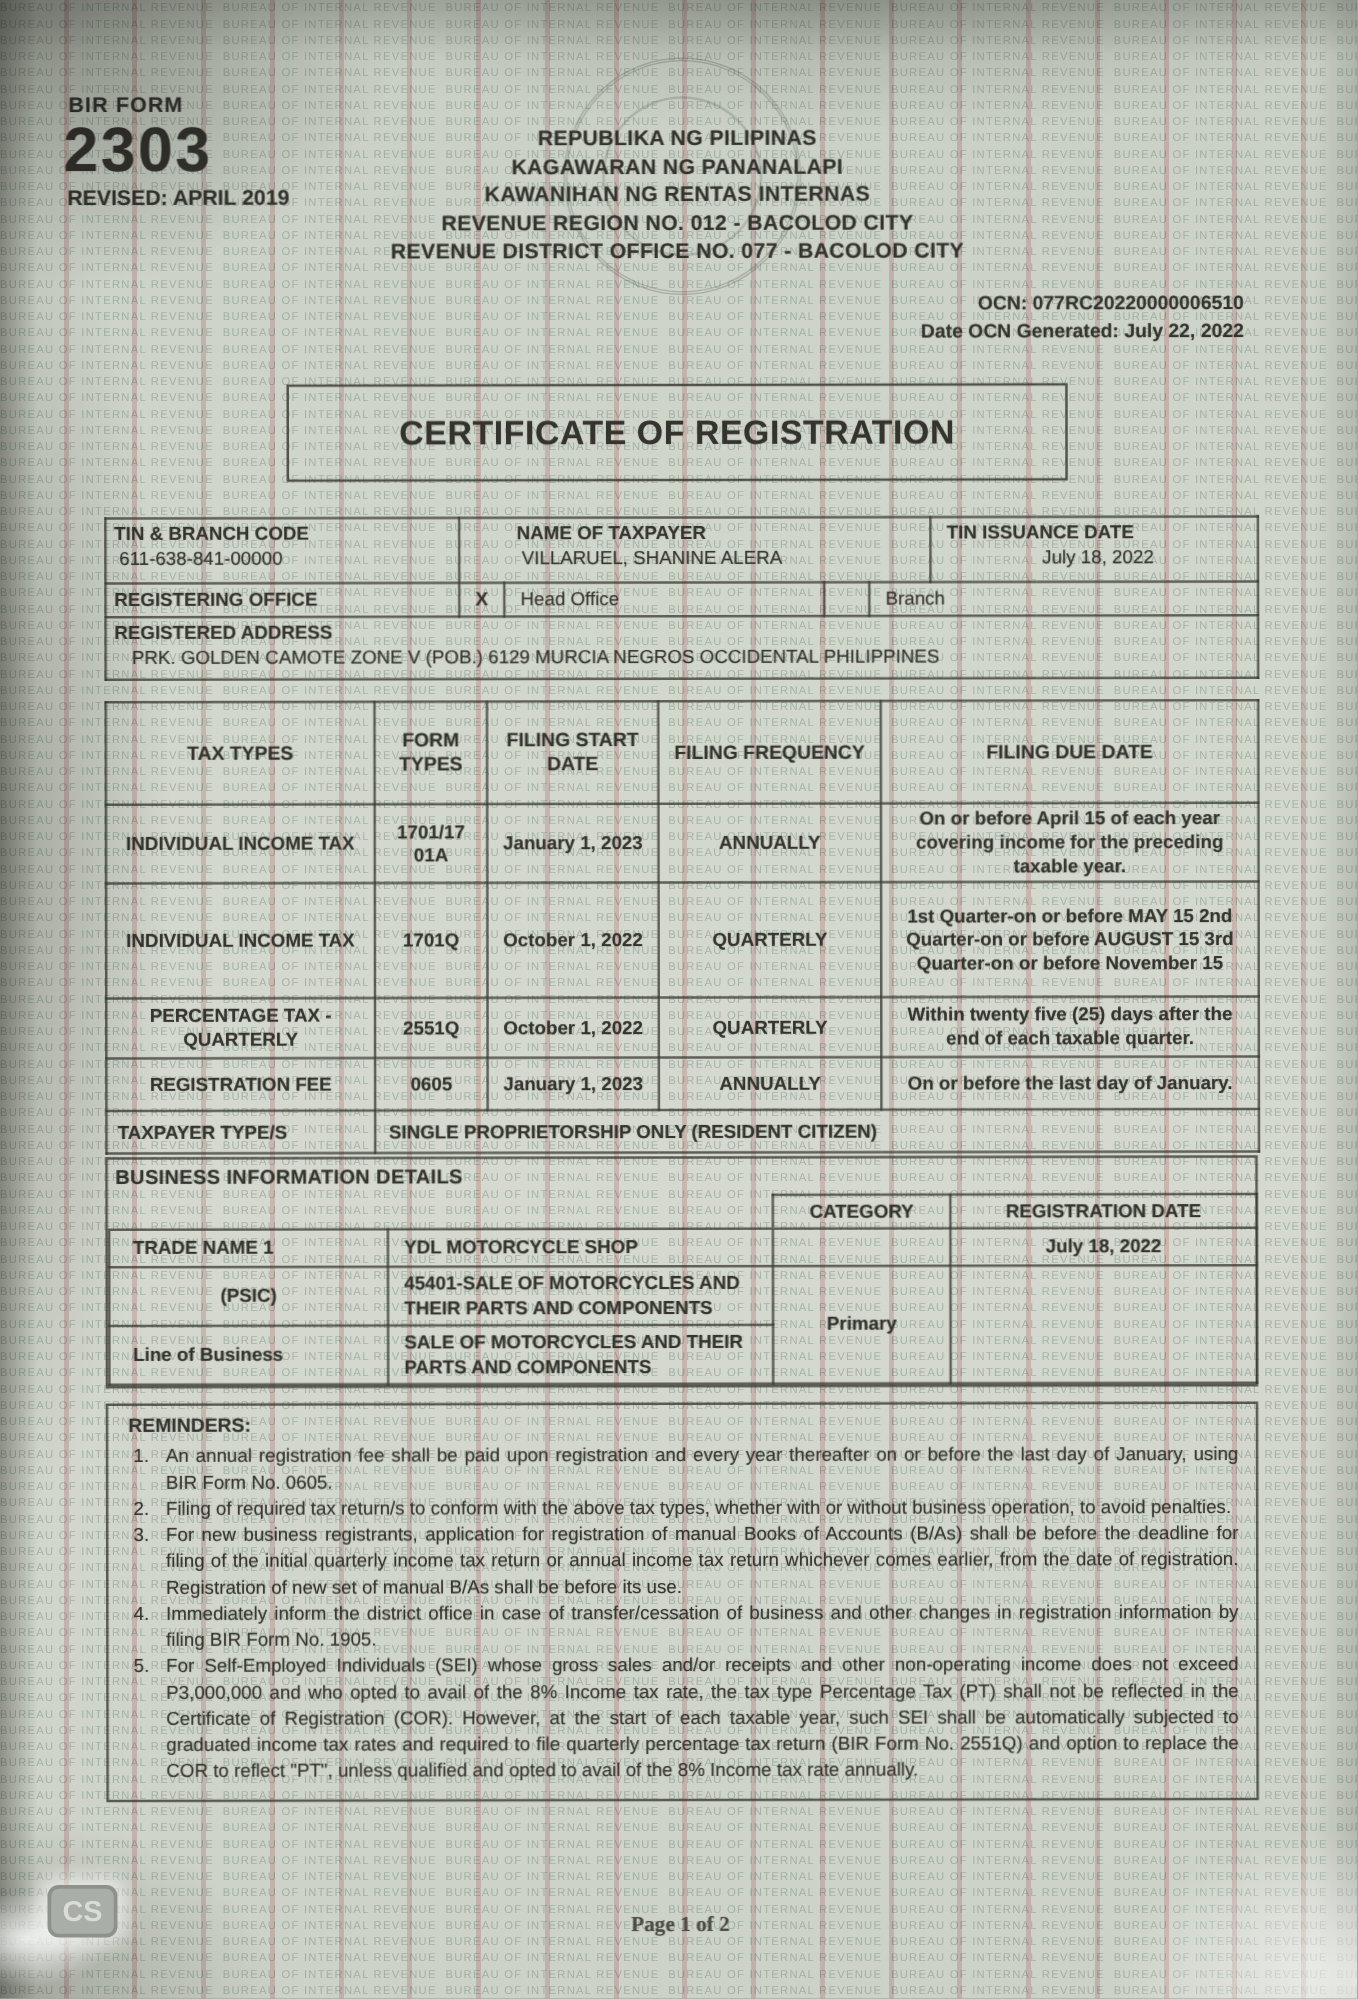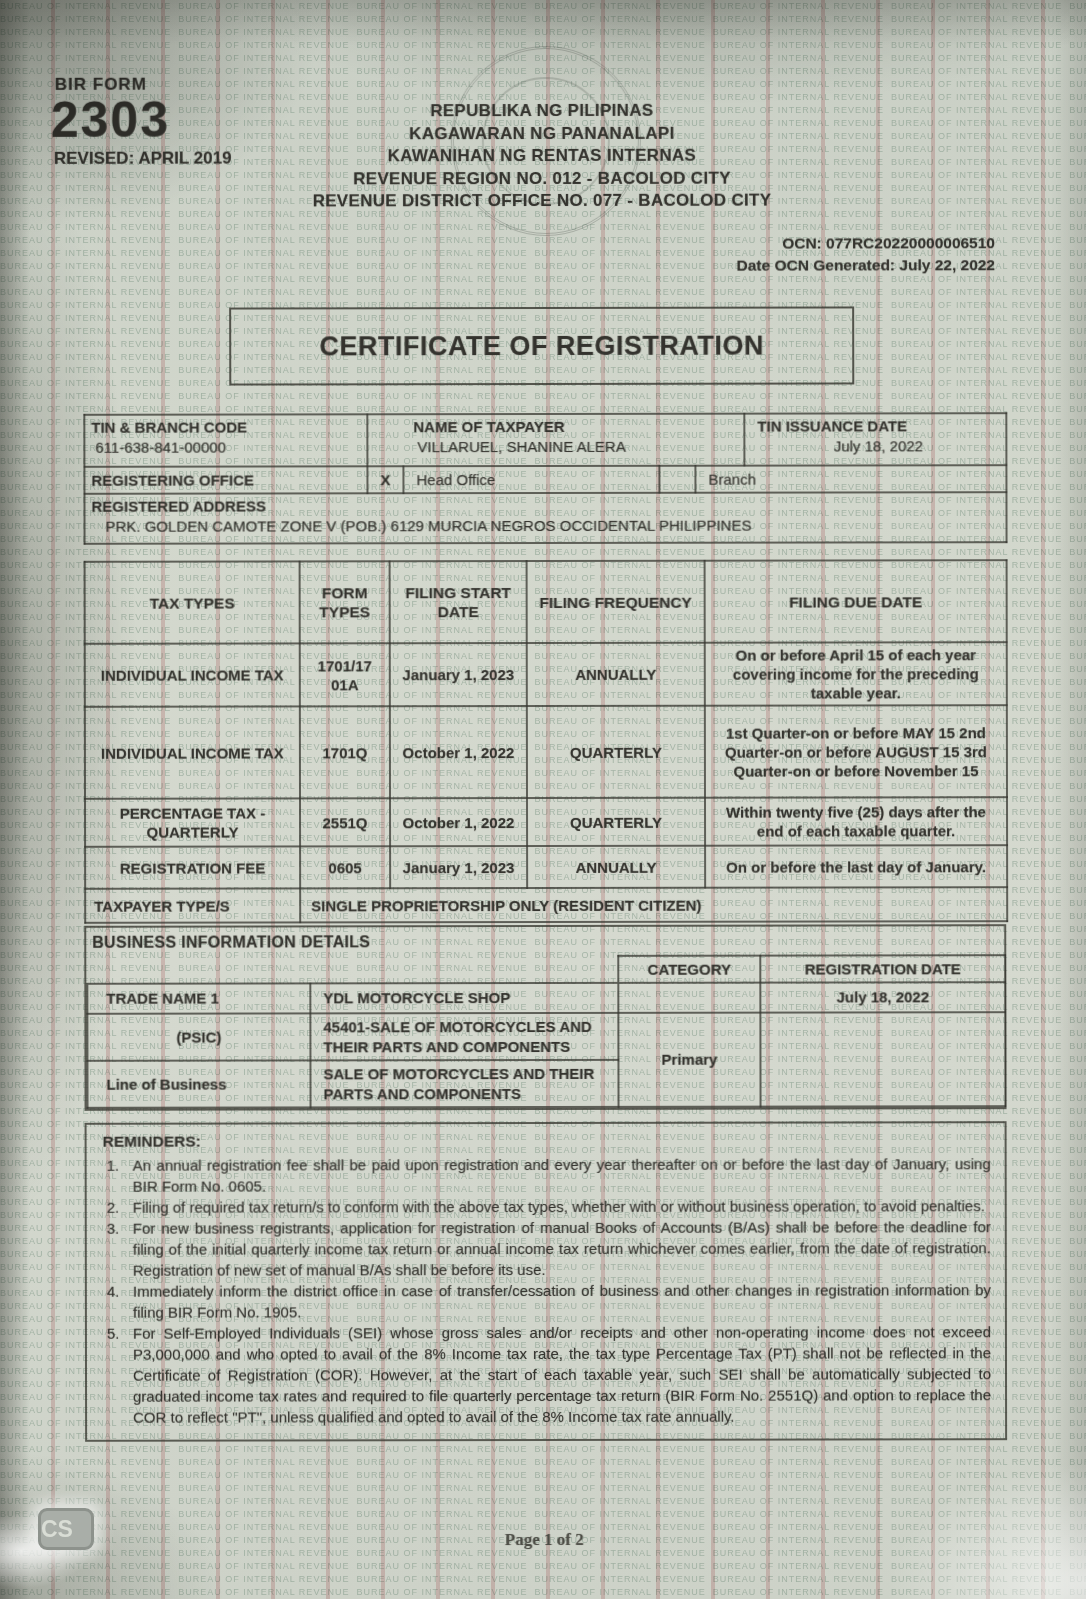--- a/index.html
+++ b/index.html
@@ -92,21 +92,21 @@
   .rem-title { font-weight:bold; font-size:15.5px; margin-bottom:4px; }
   .rem-item { display:flex; line-height:21px; }
   .rem-num { width:30px; flex:0 0 30px; padding-left:4px; }
   .rem-text { flex:1; text-align:justify; }
 
   .page-num { position:absolute; left:0; right:0; top:1530px; text-align:center; font-family:"Liberation Serif", serif; font-size:17px; font-weight:bold; color:#4c4c45; }
 
   .cs-badge {
     position:absolute; left:38px; top:1508px; width:56px; height:42px;
     background:#a9aea8; border:3px solid #8d928c; border-radius:9px;
-    display:flex; align-items:center; 
+    display:flex; align-items:center; justify-content:center;
     font-size:23px; font-weight:bold; color:#d9ddd5;
     box-shadow:0 0 14px 8px rgba(255,255,255,0.55);
   }
 </style>
 </head>
 <body>
 
 <div class="page">
 
   <div class="layer microtext">

